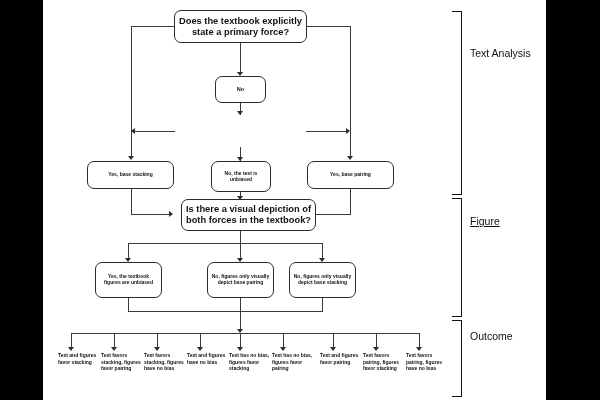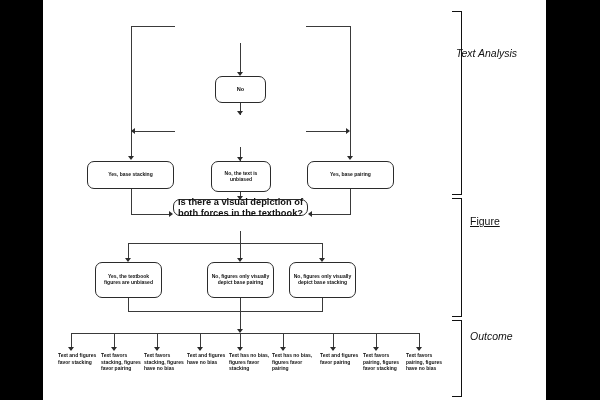--- a/index.html
+++ b/index.html
@@ -33,20 +33,23 @@
          border-left:4px solid #2b2b2b;}
   .brk{position:absolute;border:1px solid #111;border-left:0;}
   .brklbl{position:absolute;font-size:10.5px;color:#111;white-space:nowrap;}
 </style>
 </head>
 <body>
 
 <div id="stage">
   <div id="canvas">
 
+    <div class="node q" style="left:131px;top:10px;width:133px;height:33px;">
+      <span>Does the textbook explicitly state a primary force?</span>
+    </div>
 
     <div class="line h" style="left:88px;top:26px;width:44px;"></div>
     <div class="line v" style="left:88px;top:26px;height:132px;"></div>
     <div class="arw arw-d" style="left:85px;top:156px;"></div>
 
     <div class="line h" style="left:263px;top:26px;width:45px;"></div>
     <div class="line v" style="left:307px;top:26px;height:132px;"></div>
     <div class="arw arw-d" style="left:304px;top:156px;"></div>
 
     <div class="line v" style="left:197px;top:43px;height:31px;"></div>
@@ -83,21 +86,21 @@
     <div class="line h" style="left:88px;top:214px;width:40px;"></div>
     <div class="arw arw-r" style="left:126px;top:211px;"></div>
 
     <div class="line v" style="left:307px;top:189px;height:25px;"></div>
     <div class="line h" style="left:269px;top:214px;width:39px;"></div>
     <div class="arw arw-l" style="left:265px;top:211px;"></div>
 
     <div class="line v" style="left:197px;top:192px;height:9px;"></div>
     <div class="arw arw-d" style="left:194px;top:196px;"></div>
 
-    <div class="node q" style="left:130px;top:199px;width:135px;height:17px;">
+    <div class="node q" style="left:138px;top:199px;width:135px;height:32px;">
       <span>Is there a visual depiction of both forces in the textbook?</span>
     </div>
 
     <div class="line v" style="left:197px;top:231px;height:12px;"></div>
     <div class="line h" style="left:85px;top:243px;width:195px;"></div>
     <div class="line v" style="left:85px;top:243px;height:17px;"></div>
     <div class="line v" style="left:197px;top:243px;height:17px;"></div>
     <div class="line v" style="left:279px;top:243px;height:17px;"></div>
     <div class="arw arw-d" style="left:82px;top:258px;"></div>
     <div class="arw arw-d" style="left:194px;top:258px;"></div>
@@ -163,22 +166,22 @@
       <span>Text and figures favor pairing</span>
       </div>
     <div class="node out" style="left:320px;top:352px;width:41px;height:38px;">
       <span>Text favors pairing, figures favor stacking</span>
       </div>
     <div class="node out" style="left:363px;top:352px;width:41px;height:38px;">
       <span>Text favors pairing, figures have no bias</span>
       </div>
 
     <div class="brk" style="left:409px;top:11px;width:9px;height:182px;"></div>
-    <div class="brklbl" style="left:413px;top:47px;font-style:italic;">Text Analysis</div>
+    <div class="brklbl" style="left:427px;top:47px;">Text Analysis</div>
 
     <div class="brk" style="left:409px;top:198px;width:9px;height:117px;"></div>
     <div class="brklbl" style="left:427px;top:215px;text-decoration:underline;">Figure</div>
 
     <div class="brk" style="left:409px;top:320px;width:9px;height:75px;"></div>
-    <div class="brklbl" style="left:427px;top:330px;font-style:italic;">Outcome</div>
+    <div class="brklbl" style="left:427px;top:330px;">Outcome</div>
 
   </div>
 </div>
 
 </body></html>

